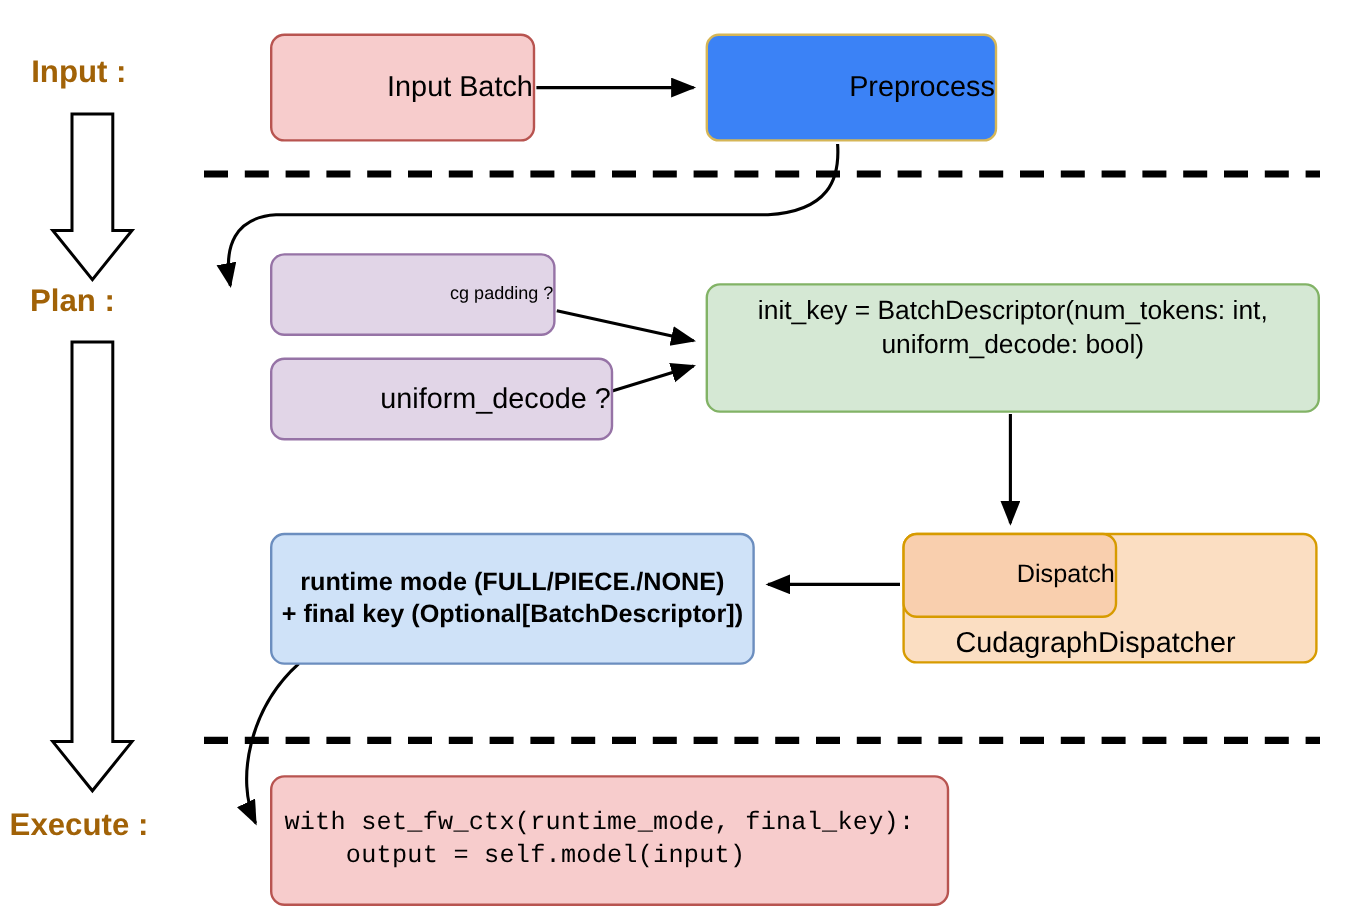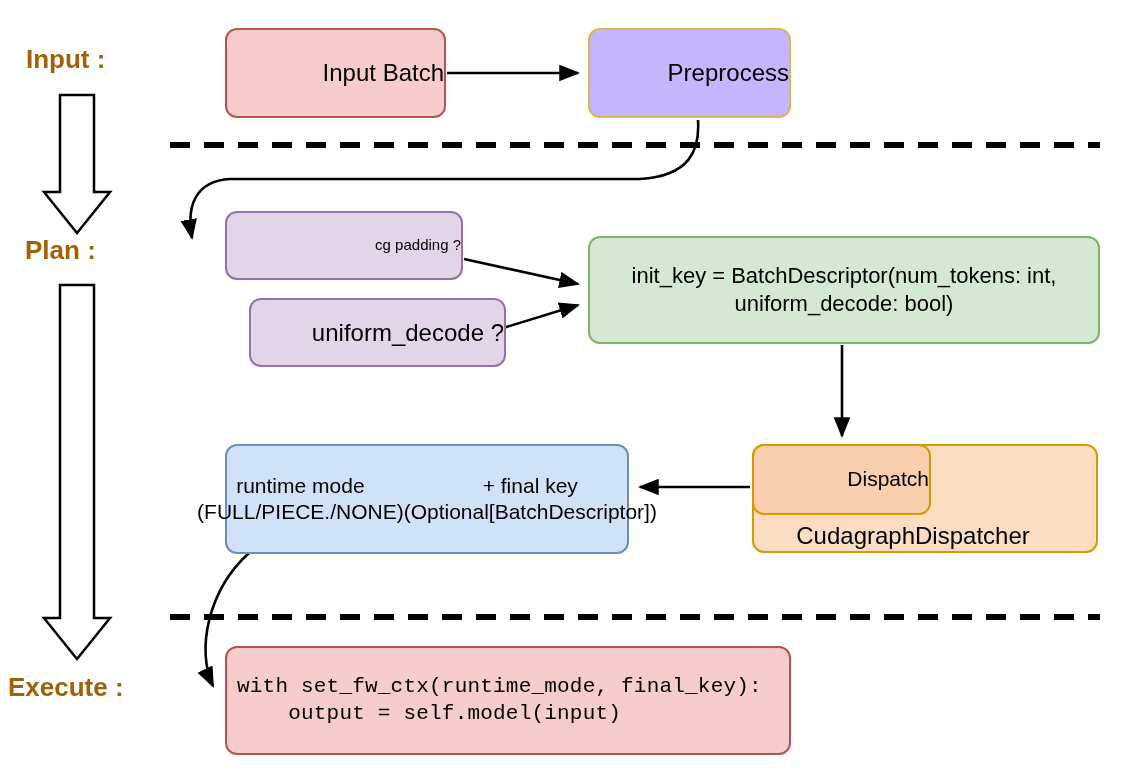--- a/index.html
+++ b/index.html
@@ -97,58 +97,58 @@
 
   <div class="stage-label" style="left:26px; top:44px;">Input :</div>
   <div class="stage-label" style="left:25px; top:235px;">Plan :</div>
   <div class="stage-label" style="left:8px; top:672px;">Execute :</div>
 
   <div class="node" style="left:225px; top:28px; width:221px; height:90px;
               background:#f7cccc; border-color:#b85450; font-size:24px;">
     <span>Input Batch</span>
   </div>
 
-  <div class="node" style="left:588px; top:28px; width:203px; height:90px;
-              background:#c4b5fd; border-color:#d6b656; font-size:24px;">
+  <div class="node" style="left:588px; top:28px; width:243px; height:90px;
+              background:#3b82f6; border-color:#d6b656; font-size:24px;border-radius:11px;">
     <span>Preprocess</span>
   </div>
 
   <div class="node" style="left:225px; top:211px; width:238px; height:69px;
               background:#e1d5e7; border-color:#9673a6; font-size:15px;">
     <span>cg padding ?</span>
   </div>
 
-  <div class="node" style="left:225px; top:298px; width:257px; height:69px;
-              background:#e1d5e7; border-color:#9673a6; font-size:24px;margin-left:24px;">
+  <div class="node" style="left:225px; top:298px; width:286px; height:69px;
+              background:#e1d5e7; border-color:#9673a6; font-size:24px;">
     <span>uniform_decode ?</span>
   </div>
 
   <div class="node" style="left:588px; top:236px; width:512px; height:108px;
               background:#d5e8d4; border-color:#82b366; font-size:22px;
-              flex-direction:column; justify-content:flex-start; padding-top:24px;">
+              flex-direction:column; justify-content:flex-start; padding-top:7px;">
     <span>init_key = BatchDescriptor(num_tokens: int,</span>
     <span>uniform_decode: bool)</span>
   </div>
 
   <div class="node" style="left:752px; top:444px; width:346px; height:109px;
               background:#fbdec2; border-color:#d79b00; font-size:24px;
               justify-content:center;
               align-items:flex-end; padding-right:24px;">
     <span>Cudagraph</span>
     <span>Dispatcher</span>
   </div>
 
   <div class="node" style="left:752px; top:444px; width:179px; height:71px;
               background:#f9cfae; border-color:#d79b00; font-size:21px; z-index:4;">
     <span>Dispatch</span>
   </div>
 
   <div class="node" style="left:225px; top:444px; width:404px; height:110px;
               background:#cfe2f8; border-color:#6c8ebf; font-size:21px;
-              justify-content:center;">
+              flex-direction:column; justify-content:center;font-weight:bold;">
     <span>runtime mode (FULL/PIECE./NONE)</span>
     <span>+ final key (Optional[BatchDescriptor])</span>
   </div>
 
   <div class="node code-node" style="left:225px; top:646px; width:566px; height:109px;
               background:#f7cccc; border-color:#b85450;
               flex-direction:column; align-items:flex-start; justify-content:center;">
     <span>with set_fw_ctx(runtime_mode, final_key):</span>
     <span>    output = self.model(input)</span>
   </div>

